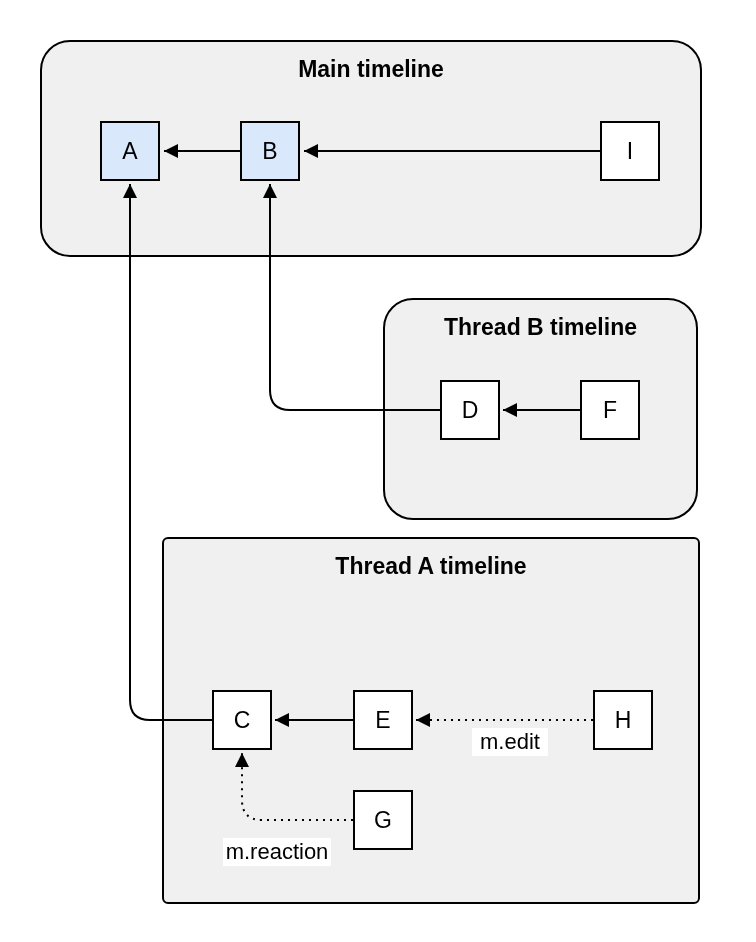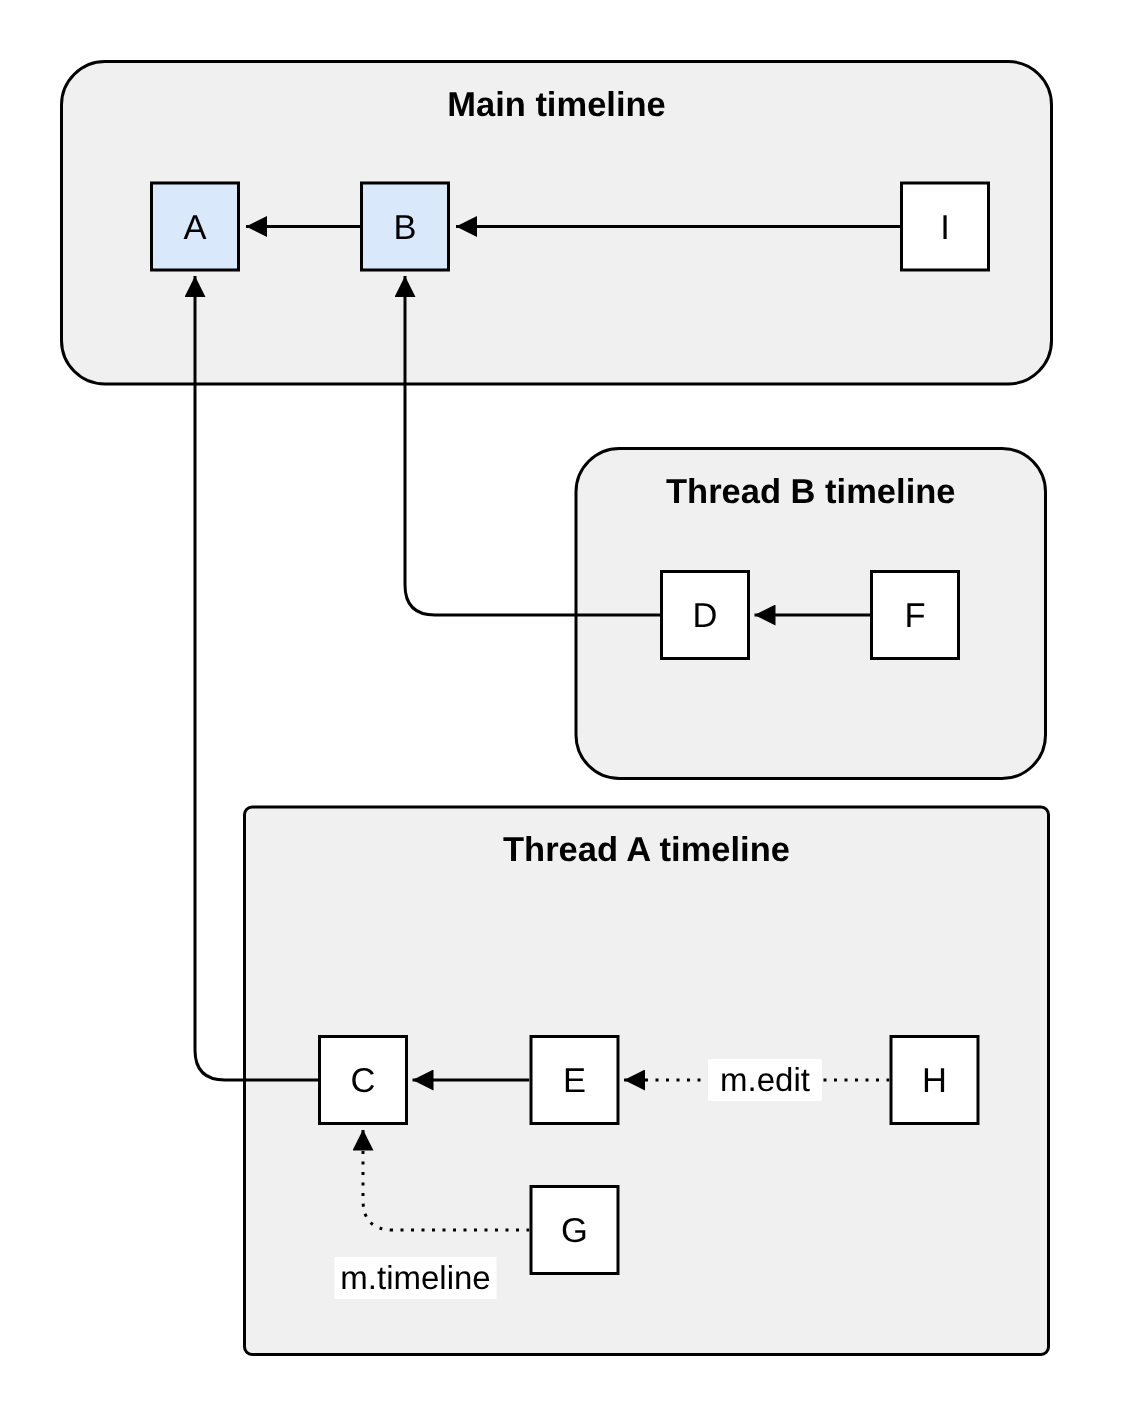--- a/index.html
+++ b/index.html
@@ -73,21 +73,21 @@
   #node-g { left: 353px; top: 790px; }
   .edge-label {
     position: absolute;
     background: var(--canvas);
     font-size: 22px;
     line-height: 28px;
     text-align: center;
     z-index: 3;
     white-space: nowrap;
   }
-  #label-edit     { left: 472px; top: 706px; width: 76px;  height: 28px; }
+  #label-edit     { left: 472px; top: 728px; width: 76px;  height: 28px; }
   #label-reaction { left: 223px; top: 838px; width: 108px; height: 28px; }
 </style>
 </head>
 <body>
 
 <div class="canvas">
 
   <div class="group" id="group-main">
     <div class="group-title">Main timeline</div>
   </div>
@@ -136,15 +136,15 @@
     <span>E</span>
   </div>
   <div class="node" id="node-h">
     <span>H</span>
   </div>
   <div class="node" id="node-g">
     <span>G</span>
   </div>
 
   <div class="edge-label" id="label-edit">m.edit</div>
-  <div class="edge-label" id="label-reaction">m.timeline</div>
+  <div class="edge-label" id="label-reaction">m.reaction</div>
 
 </div>
 
 </body></html>

